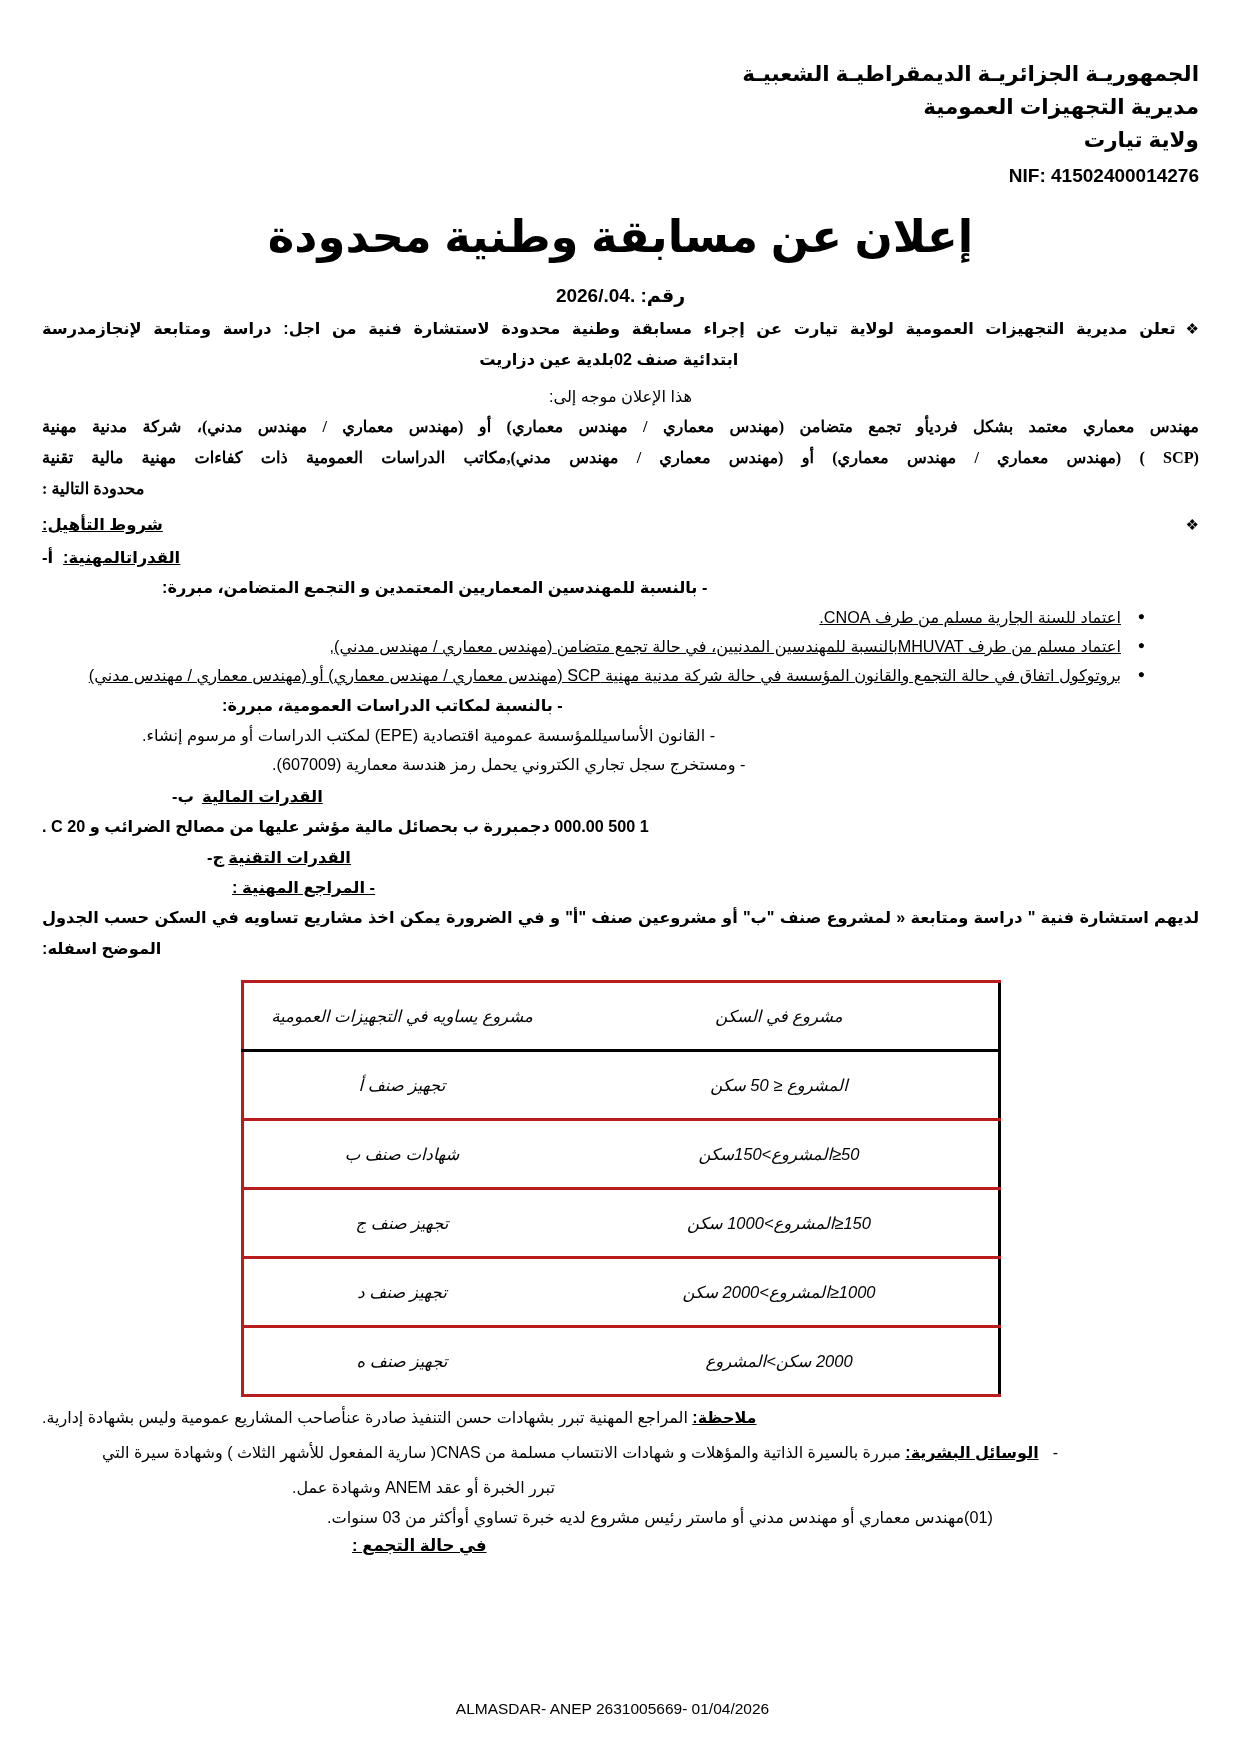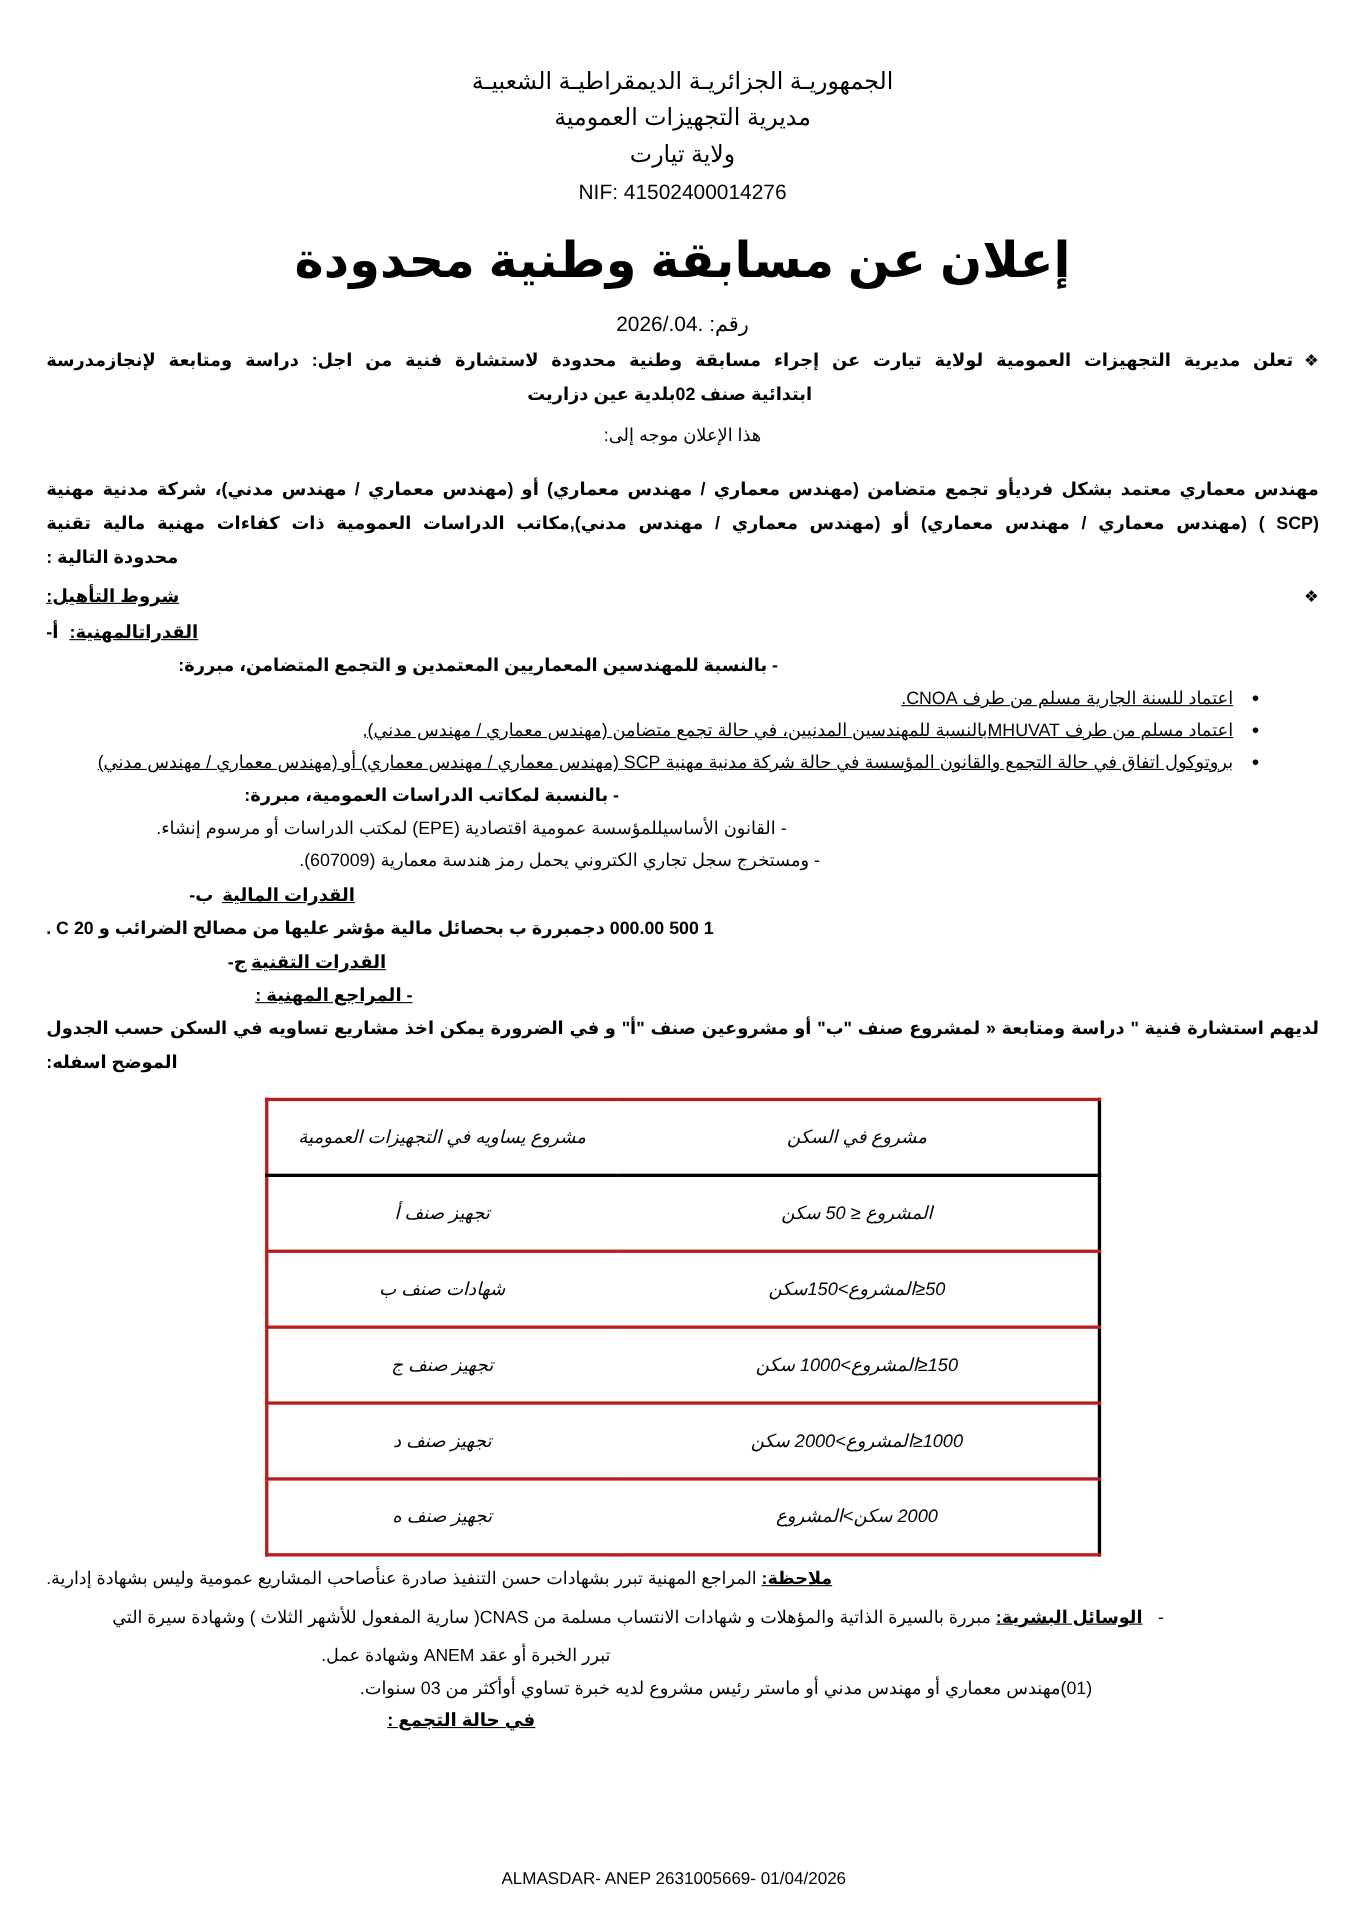--- a/index.html
+++ b/index.html
@@ -18,22 +18,22 @@
   .page {
     width: 1241px;
     height: 1754px;
     position: relative;
     box-sizing: border-box;
     padding: 58px 42px 0 42px;
   }
 
   
   .hdr {
-    text-align: center;
-    font-weight: normal;
+    text-align: right;
+    font-weight: bold;
     font-size: 21.5px;
     line-height: 33px;
     letter-spacing: 0.2px;
   }
   .hdr .nif {
     font-size: 19px;
     direction: ltr;
     unicode-bidi: embed;
     letter-spacing: 0px;
     margin-top: 2px;
@@ -41,21 +41,21 @@
   .main-title {
     text-align: center;
     font-weight: bold;
     font-size: 45px;
     line-height: 62px;
     margin-top: 14px;
     letter-spacing: 0.5px;
   }
   .ref-no {
     text-align: center;
-    font-weight: normal;
+    font-weight: bold;
     font-size: 19px;
     margin-top: 16px;
     direction: rtl;
   }
 
   
   .blk {
     font-size: 16.2px;
     line-height: 31px;
     font-weight: bold;
@@ -215,21 +215,21 @@
   <div class="dia-row" style="margin-top:6px;">
     <div class="dia-mark">❖</div>
     <div class="dia-body">
       <div class="blk just">تعلن مديرية التجهيزات العمومية لولاية تيارت عن إجراء مسابقة وطنية محدودة لاستشارة فنية من اجل: دراسة ومتابعة لإنجازمدرسة</div>
       <div class="blk ctr">ابتدائية صنف 02بلدية عين دزاريت</div>
     </div>
   </div>
 
   <div class="blk ctr normal" style="margin-top:6px;">هذا الإعلان موجه إلى:</div>
 
-  <div style="margin-top:18px;">
+  <div style="margin-top:0;font-family:Liberation Serif, serif;">
     <div class="blk just">مهندس معماري معتمد بشكل فرديأو تجمع متضامن (مهندس معماري / مهندس معماري) أو (مهندس معماري / مهندس مدني)، شركة مدنية مهنية</div>
     <div class="blk just">(SCP ) (مهندس معماري / مهندس معماري) أو (مهندس معماري / مهندس مدني),مكاتب الدراسات العمومية ذات كفاءات مهنية مالية تقنية</div>
     <div class="blk lt">محدودة التالية :</div>
   </div>
 
   <div class="dia-row" style="margin-top:4px;">
     <div class="dia-mark">❖</div>
     <div class="dia-body">
       <div class="sub-head u lt">شروط التأهيل:</div>
     </div>

